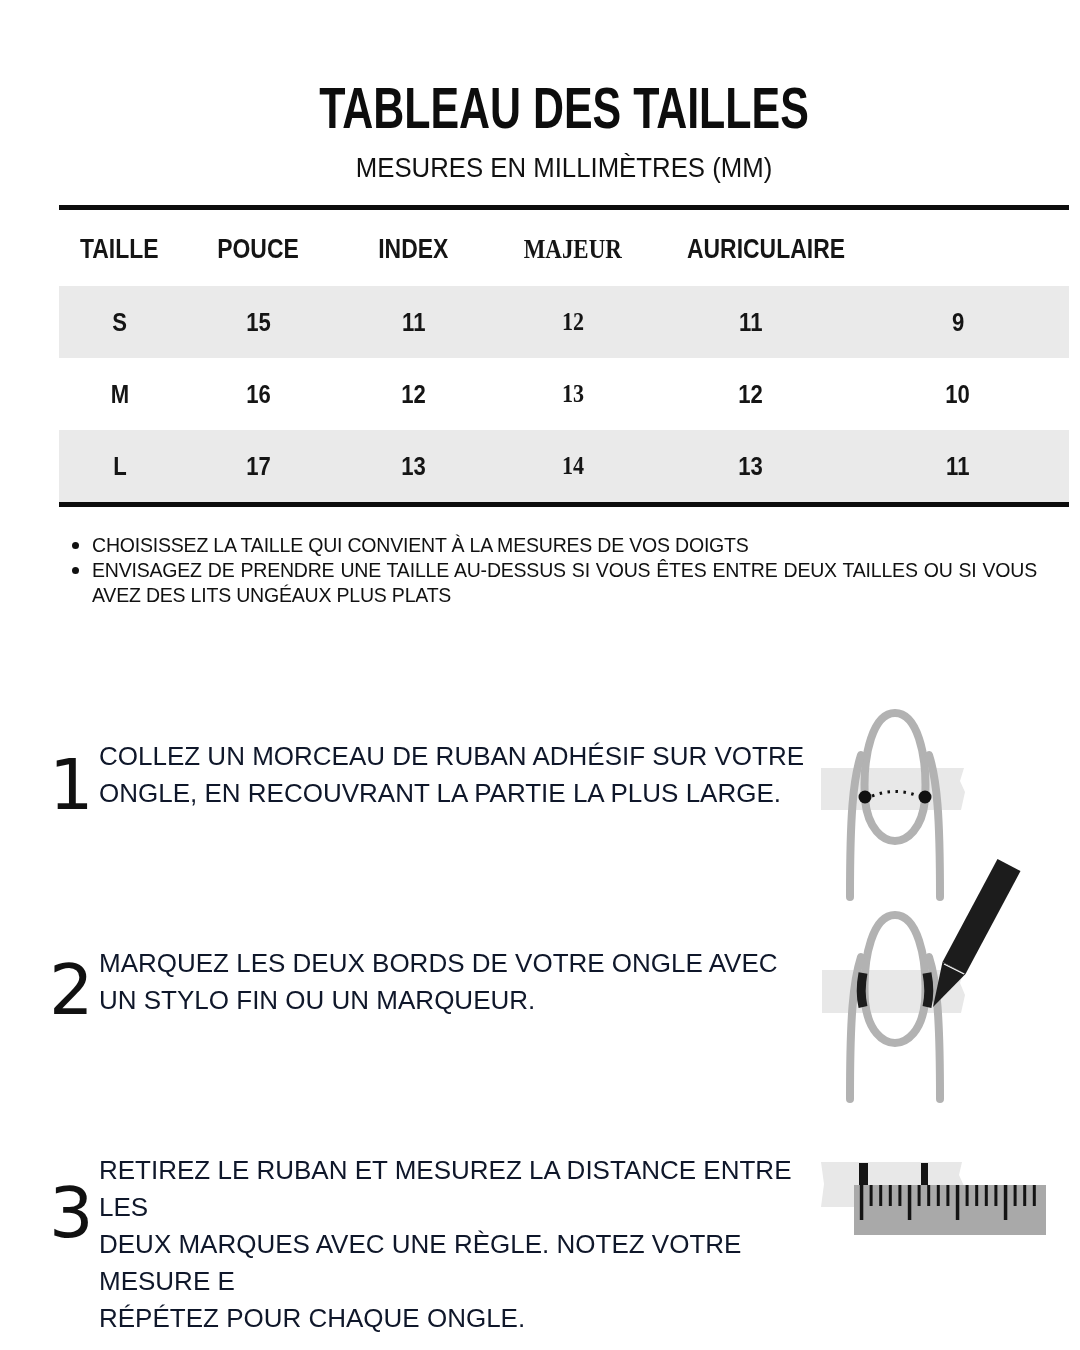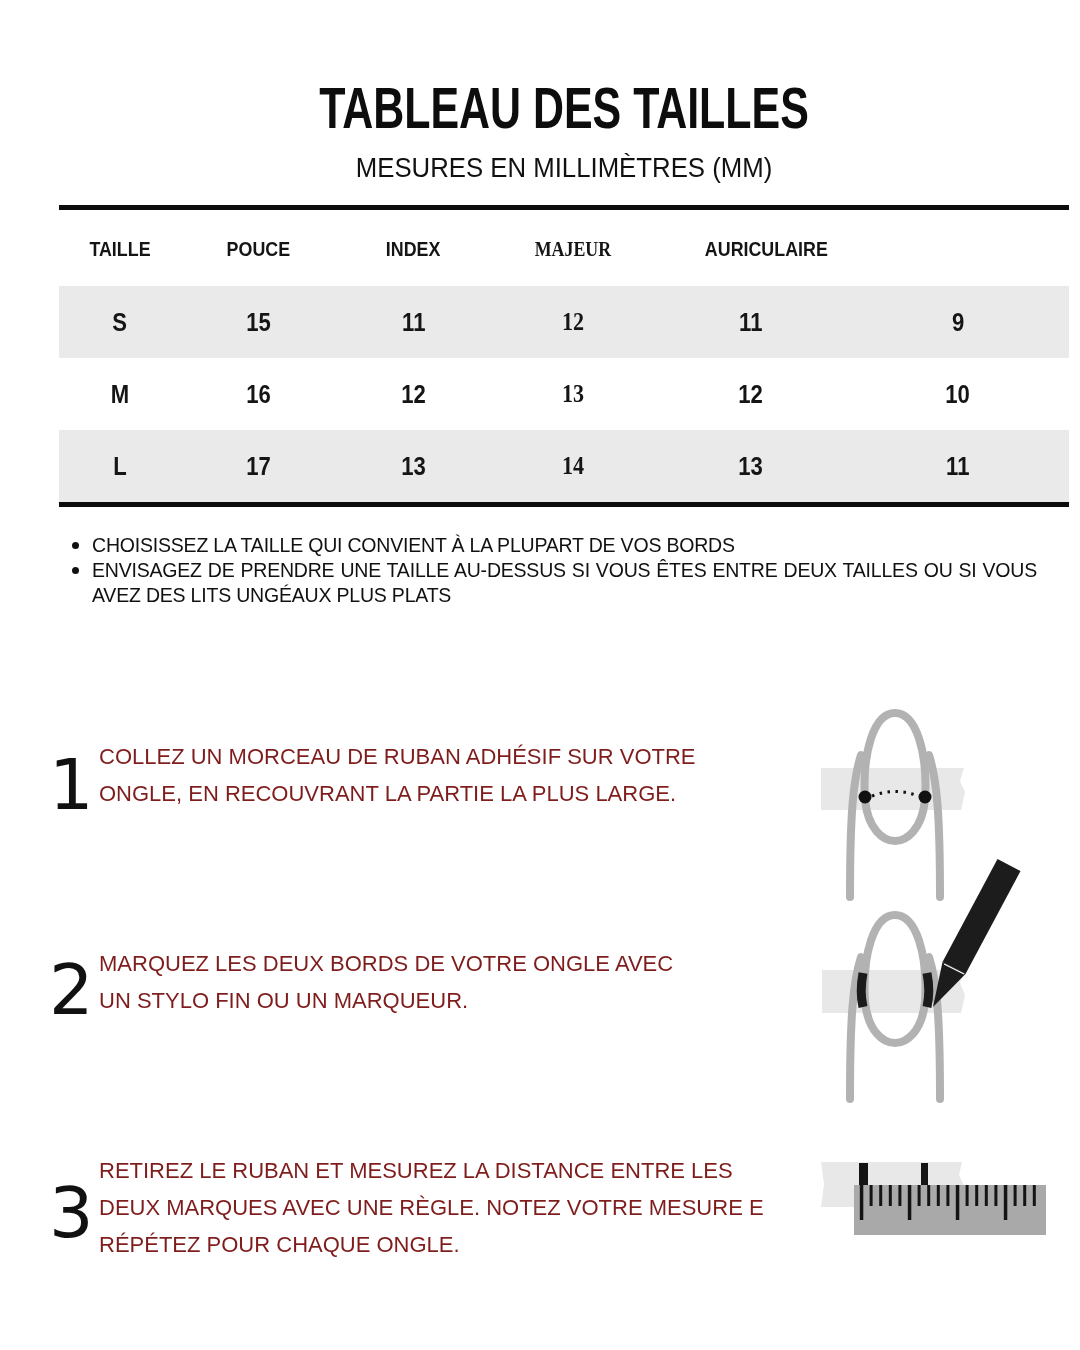--- a/index.html
+++ b/index.html
@@ -18,43 +18,43 @@
     position:absolute; top:152px; left:0; right:0; text-align:center;
     font-size:28px; font-weight:500; transform:scaleX(0.92);
     color:#111; white-space:nowrap;
   }
   .rule { position:absolute; left:35px; width:1010px; height:5px; background:#0d0d0d; }
   .rule-top { top:205px; }
   .rule-bottom { top:502px; }
   
   .size-table { position:absolute; top:212px; left:35px; width:1010px; }
   .tr { display:flex; width:100%; align-items:center; }
-  .tr.head { height:74px; font-weight:700; font-size:21px; }
+  .tr.head { height:74px; font-weight:700; font-size:27px; }
   .tr.body { height:72px; font-weight:700; font-size:26px; }
   .tr.stripe { background:#eaeaea; }
   .td { display:flex; justify-content:center; align-items:center; overflow:visible; }
   .c0{width:12%;} .c1{width:15.5%;} .c2{width:15.2%;} .c3{width:16.3%;font-family:Liberation Serif, serif;} .c4{width:19%;} .c5{width:22%;}
   .cond { display:inline-block; transform:scaleX(0.85); white-space:nowrap; }
   
   .notes { position:absolute; top:533px; left:48px; width:965px; }
   .note { display:flex; align-items:flex-start; }
   .dot { flex:0 0 auto; width:7px; height:7px; border-radius:50%; background:#111; margin:9px 13px 0 0; }
   .note-text {
     flex:1 1 auto; font-size:19.5px; line-height:25px; letter-spacing:-0.2px;
     text-align:justify; color:#111;
   }
   
   .step { position:absolute; left:0; width:1080px; }
   .step-num {
     position:absolute; left:25px; font-family:"DejaVu Sans", sans-serif;
     font-size:70px; line-height:1; font-weight:400; color:#111;
   }
   .step-text {
-    position:absolute; left:75px; width:740px; font-size:22px; line-height:37px;
-    color:#7f1d1d; white-space:pre-line; letter-spacing:0;
+    position:absolute; left:75px; width:740px; font-size:26px; line-height:37px;
+    color:#0f172a; white-space:pre-line; letter-spacing:0;
   }
   .step1 { top:738px; } .step1 .step-num { top:12px; }
   .step2 { top:945px; } .step2 .step-num { top:10px; }
   .step3 { top:1152px; } .step3 .step-num { top:26px; }
   .illus { position:absolute; }
   .illus1 { left:780px; top:700px; }
   .illus2 { left:780px; top:855px; }
   .illus3 { left:780px; top:1150px; }
 </style>
 </head>
@@ -145,21 +145,21 @@
           <span class="cond">11</span>
         </div>
     </div>
   </div>
 
   <div class="rule rule-bottom"></div>
 
   <div class="notes">
     <div class="note">
       <span class="dot"></span>
-      <span class="note-text">CHOISISSEZ LA TAILLE QUI CONVIENT À LA PLUPART DE VOS BORDS</span>
+      <span class="note-text">CHOISISSEZ LA TAILLE QUI CONVIENT À LA MESURES DE VOS DOIGTS</span>
     </div>
     <div class="note">
       <span class="dot"></span>
       <span class="note-text">ENVISAGEZ DE PRENDRE UNE TAILLE AU-DESSUS SI VOUS ÊTES ENTRE DEUX TAILLES OU SI VOUS AVEZ DES LITS UNGÉAUX PLUS PLATS</span>
     </div>
   </div>
 
   <div class="step step1">
     <div class="step-num">1</div>
     <div class="step-text">COLLEZ UN MORCEAU DE RUBAN ADHÉSIF SUR VOTRE

